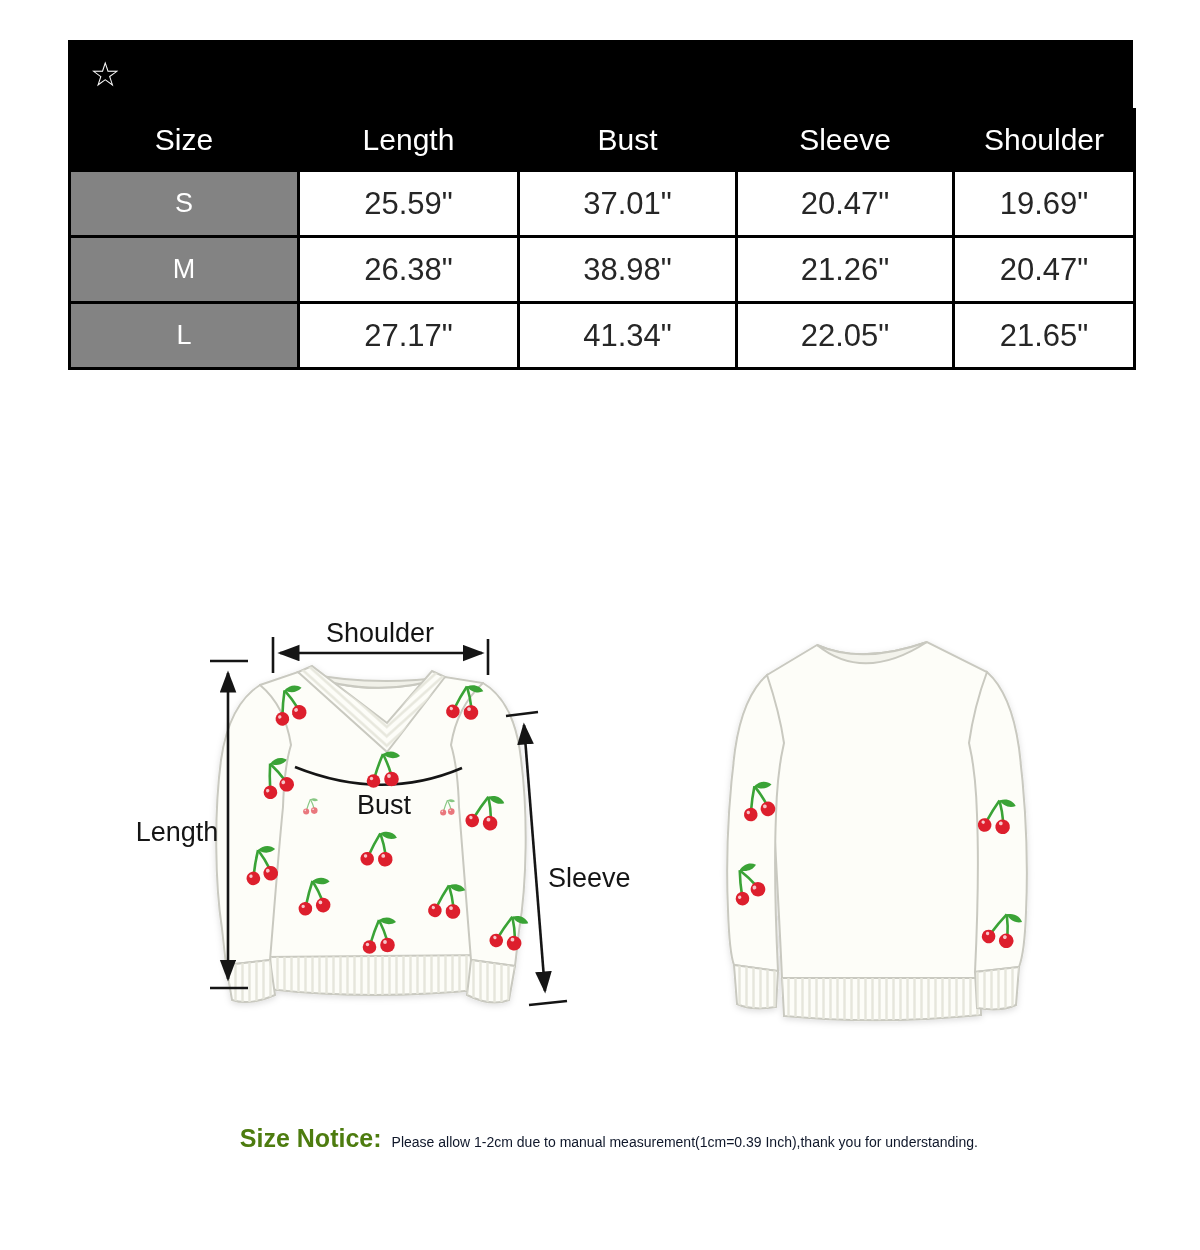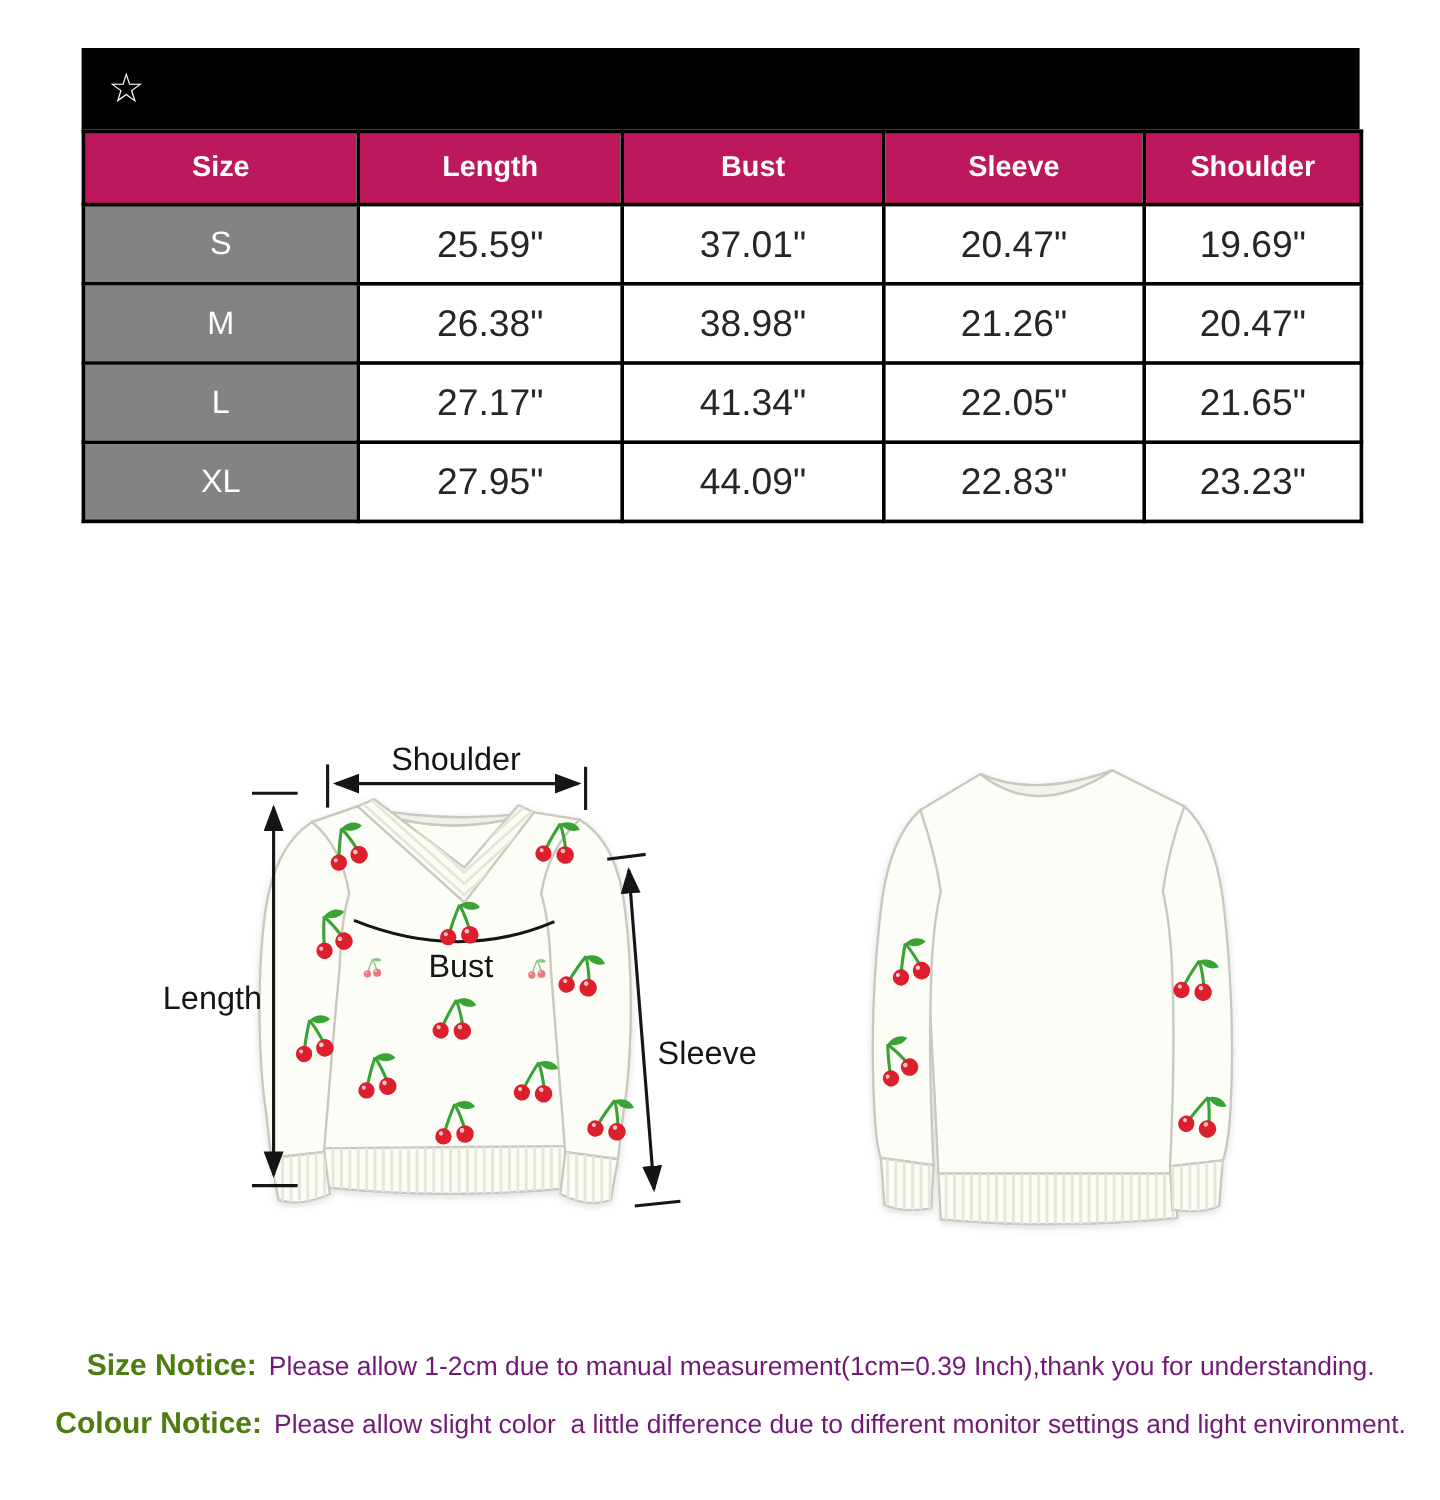--- a/index.html
+++ b/index.html
@@ -12,34 +12,34 @@
              box-sizing:border-box;padding-left:22px;}
   .title-bar .star{font-size:34px;margin-right:14px;line-height:1;}
   .title-bar .title-text{font-size:31px;letter-spacing:0.5px;}
 
   
   table.size-table{position:absolute;left:68px;top:108px;width:1065px;
                    border-collapse:collapse;table-layout:fixed;}
   table.size-table th,table.size-table td{
       border:3px solid #000000;text-align:center;vertical-align:middle;
       overflow:hidden;white-space:nowrap;}
-  table.size-table thead th{background:#be185d;color:#ffffff;font-weight:bold;
-      font-size:24px;height:56px;}
+  table.size-table thead th{background:#000000;color:#ffffff;font-weight:normal;
+      font-size:30px;height:56px;}
   table.size-table tbody td{background:#ffffff;color:#262626;font-size:31px;height:61px;}
   table.size-table tbody td.size-cell{background:#838383;color:#ffffff;font-size:27px;}
 
   
   .diagram{position:absolute;left:120px;top:595px;width:980px;height:465px;}
   .diagram text{font-family:"Liberation Sans",sans-serif;fill:#151515;font-size:27px;}
   .ann{stroke:#151515;stroke-width:2.6;fill:none;}
 
   
   .notice{position:absolute;left:0;width:1200px;text-align:center;white-space:pre-wrap;}
   .notice .lbl{font-size:25px;font-weight:bold;color:#4d7c0f;margin-right:10px;}
-  .notice .txt{font-size:22px;color:#701a75;}
+  .notice .txt{font-size:14px;color:#0f172a;}
   .notice-1{top:1106px;}
   .notice-2{top:1154px;}
 </style>
 </head>
 <body>
 
 <div class="canvas">
 
   <div class="title-bar">
     <span class="star">☆</span>
@@ -76,27 +76,20 @@
         <td>38.98"</td>
         <td>21.26"</td>
         <td>20.47"</td>
       </tr>
       <tr>
         <td class="size-cell">L</td>
         <td>27.17"</td>
         <td>41.34"</td>
         <td>22.05"</td>
         <td>21.65"</td>
-      </tr>
-      <tr>
-        <td class="size-cell">XL</td>
-        <td>27.95"</td>
-        <td>44.09"</td>
-        <td>22.83"</td>
-        <td>23.23"</td>
       </tr>
     </tbody>
   </table>
 
   <svg class="diagram" viewBox="0 0 980 465">
     <defs>
       <marker id="arr" markerWidth="10" markerHeight="8" refX="7.5" refY="3.2" orient="auto-start-reverse" markerUnits="strokeWidth">
         <path d="M0,0 L8.5,3.2 L0,6.4 Z" fill="#151515"></path>
       </marker>
       <pattern id="ribV" patternUnits="userSpaceOnUse" width="7" height="12">
@@ -193,17 +186,14 @@
       <text x="428" y="292" text-anchor="start">Sleeve</text>
       <line class="ann" x1="404" y1="130" x2="425" y2="396" marker-start="url(#arr)" marker-end="url(#arr)"></line>
       <line class="ann" x1="386" y1="121" x2="418" y2="117"></line>
       <line class="ann" x1="409" y1="410" x2="447" y2="406"></line>
     </g>
   </svg>
 
   <div class="notice notice-1">
     <span class="lbl">Size Notice:</span><span class="txt">Please allow 1-2cm due to manual measurement(1cm=0.39 Inch),thank you for understanding.</span>
   </div>
-  <div class="notice notice-2">
-    <span class="lbl">Colour Notice:</span><span class="txt">Please allow slight color  a little difference due to different monitor settings and light environment.</span>
-  </div>
 
 </div>
 
 </body></html>

